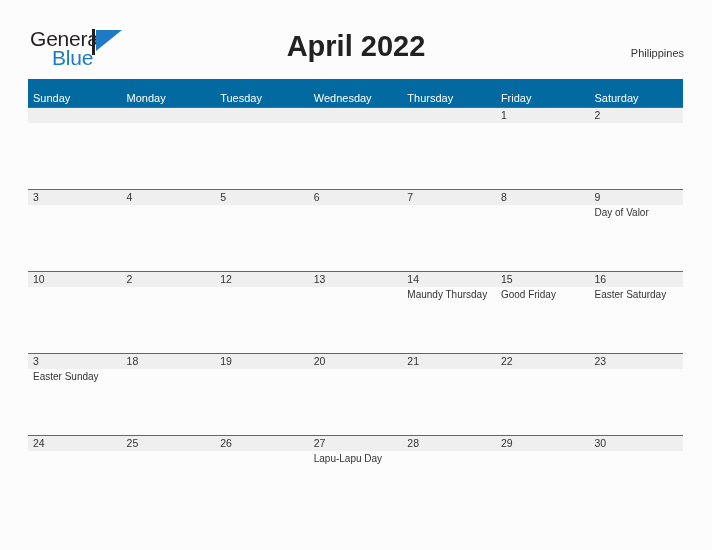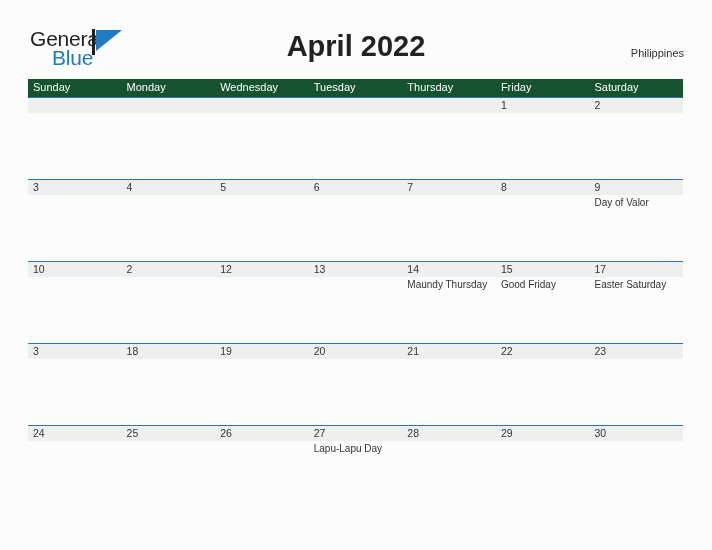--- a/index.html
+++ b/index.html
@@ -87,22 +87,23 @@
   
   .cal {
     position: absolute;
     left: 28px;
     top: 79px;
     width: 655px;
   }
   .dow-row {
     display: flex;
     width: 655px;
-    height: 18px;
-    background: #14532d;
+    height: 28px;
+    background: #0369a1;
+    align-items: flex-end;
   }
   .dow {
     flex: 1 1 0;
     font-size: 11px;
     color: #ffffff;
     line-height: 17px;
     padding-left: 5px;
     box-sizing: border-box;
     white-space: nowrap;
     overflow: hidden;
@@ -168,22 +169,22 @@
 
     <div class="cal-title">April 2022</div>
     <div class="country">Philippines</div>
   </div>
 
   <div class="cal">
 
     <div class="dow-row">
       <div class="dow">Sunday</div>
       <div class="dow">Monday</div>
+      <div class="dow">Tuesday</div>
       <div class="dow">Wednesday</div>
-      <div class="dow">Tuesday</div>
       <div class="dow">Thursday</div>
       <div class="dow">Friday</div>
       <div class="dow">Saturday</div>
     </div>
 
     <div class="week">
       <div class="week-num-row">
         <div class="daynum"></div>
         <div class="daynum"></div>
         <div class="daynum"></div>
@@ -225,21 +226,21 @@
     </div>
 
     <div class="week">
       <div class="week-num-row">
         <div class="daynum">10</div>
         <div class="daynum">2</div>
         <div class="daynum">12</div>
         <div class="daynum">13</div>
         <div class="daynum">14</div>
         <div class="daynum">15</div>
-        <div class="daynum">17</div>
+        <div class="daynum">16</div>
       </div>
       <div class="week-body-row">
         <div class="dayevt"></div>
         <div class="dayevt"></div>
         <div class="dayevt"></div>
         <div class="dayevt"></div>
         <div class="dayevt">Maundy Thursday</div>
         <div class="dayevt">Good Friday</div>
         <div class="dayevt">Easter Saturday</div>
       </div>
@@ -249,20 +250,21 @@
       <div class="week-num-row">
         <div class="daynum">3</div>
         <div class="daynum">18</div>
         <div class="daynum">19</div>
         <div class="daynum">20</div>
         <div class="daynum">21</div>
         <div class="daynum">22</div>
         <div class="daynum">23</div>
       </div>
       <div class="week-body-row">
+        <div class="dayevt">Easter Sunday</div>
         <div class="dayevt"></div>
         <div class="dayevt"></div>
         <div class="dayevt"></div>
         <div class="dayevt"></div>
         <div class="dayevt"></div>
         <div class="dayevt"></div>
       </div>
     </div>
 
     <div class="week">

